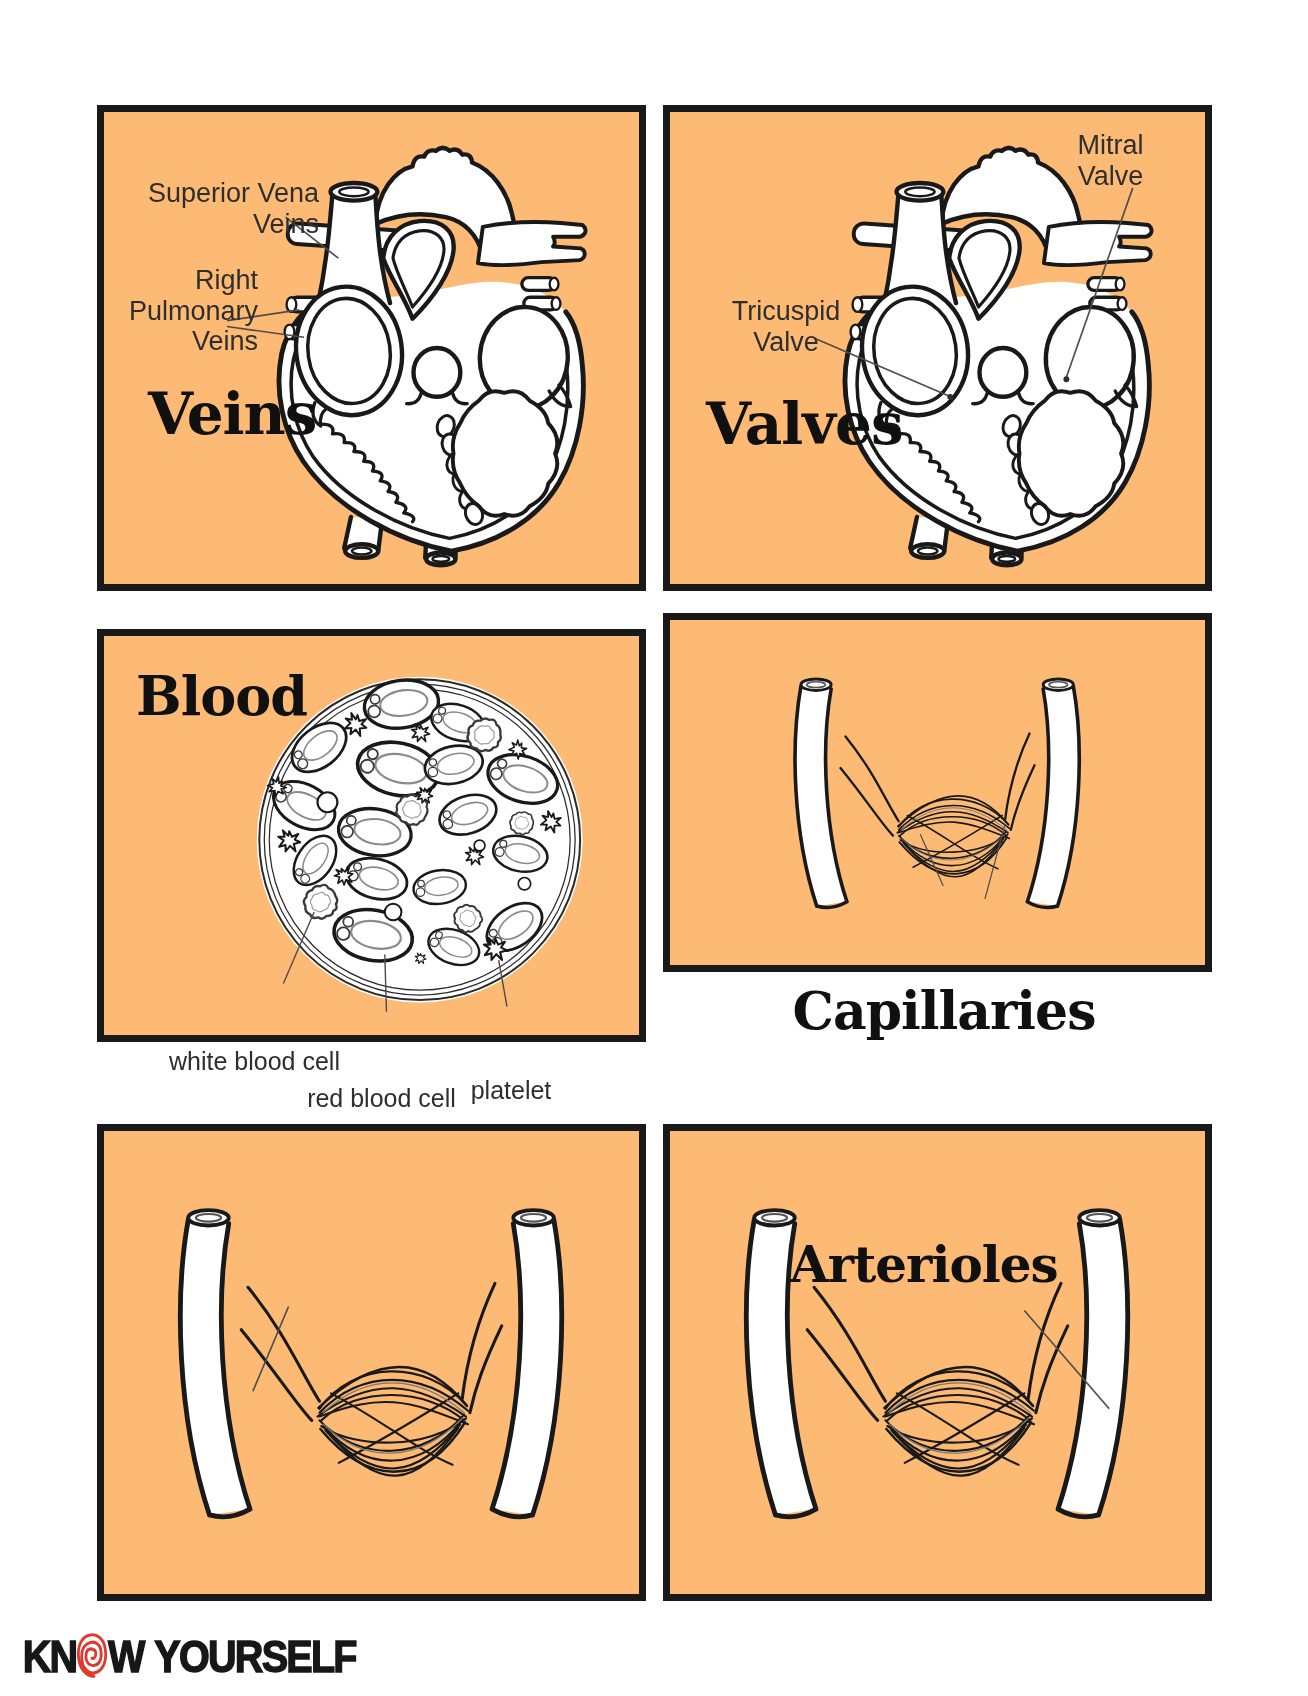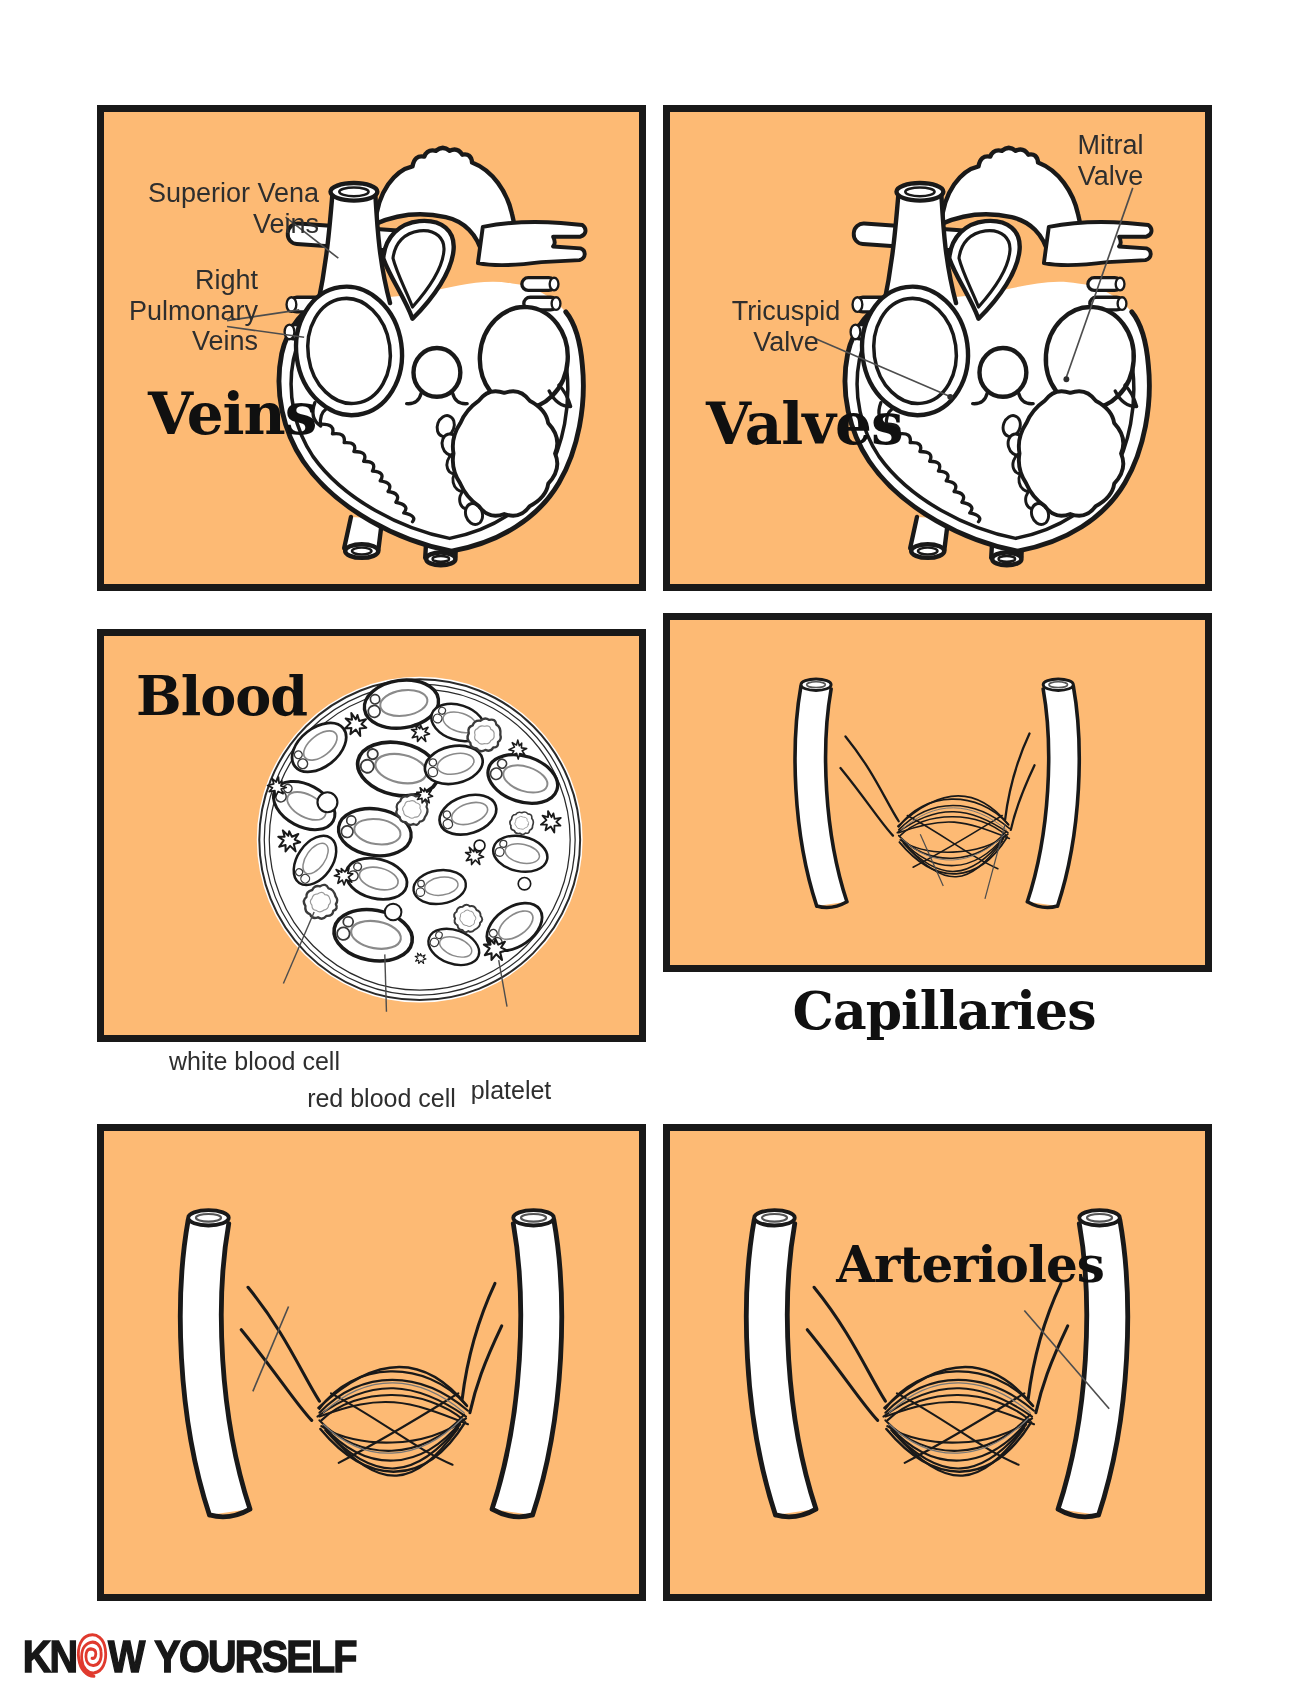--- a/index.html
+++ b/index.html
@@ -320,21 +320,21 @@
   </svg>
 </div>
 
 <div class="panel" style="left:663px;top:1124px;width:549px;height:477px;">
   <svg viewBox="0 0 548 480">
     <use href="#g-vessels"></use>
     <g>
       <path class="leader" d="M364,186 L452,288"></path>
     </g>
   </svg>
-  <div class="slab-title" style="left:120px;top:104px;width:360px;text-align:center;font-size:50px;">Arterioles</div>
+  <div class="slab-title" style="left:120px;top:104px;width:360px;font-size:50px;">Arterioles</div>
 </div>
 
 <div class="footer">
   <div class="brand">
     <span>KN</span>
     <svg width="38" height="48" viewBox="0 0 36 44">
       <g transform="rotate(-14 18 22)">
         <path d="M15,42 C7,40 2,32 3,22 C4,10 11,3 19,3 C28,3 34,10 33,20 C32,32 25,40 16,39
                  C9,38 5,31 6,24 C7,15 12,10 19,10 C25,10 29,15 28,21 C27,29 23,33 17,32
                  C12,31 10,27 11,22 C12,18 14,15 18,16 C21,17 23,19 22,22 C21,25 19,26 17,25" fill="none" stroke="#e03a2e" stroke-width="3" stroke-linecap="round"></path>

